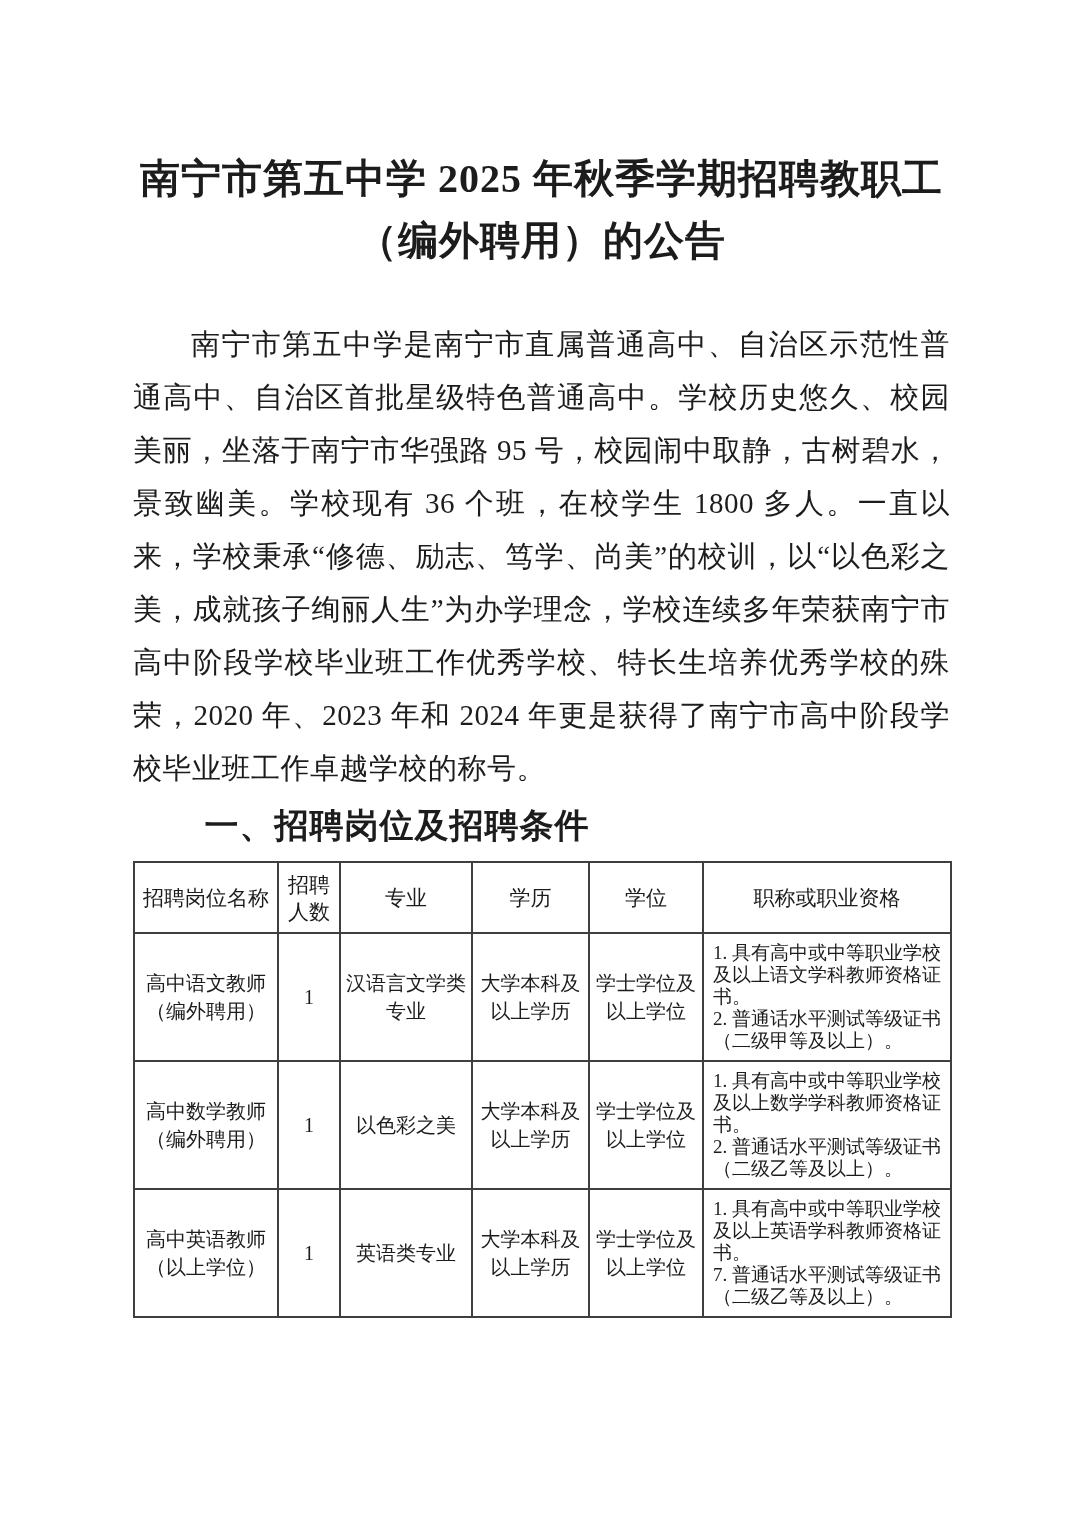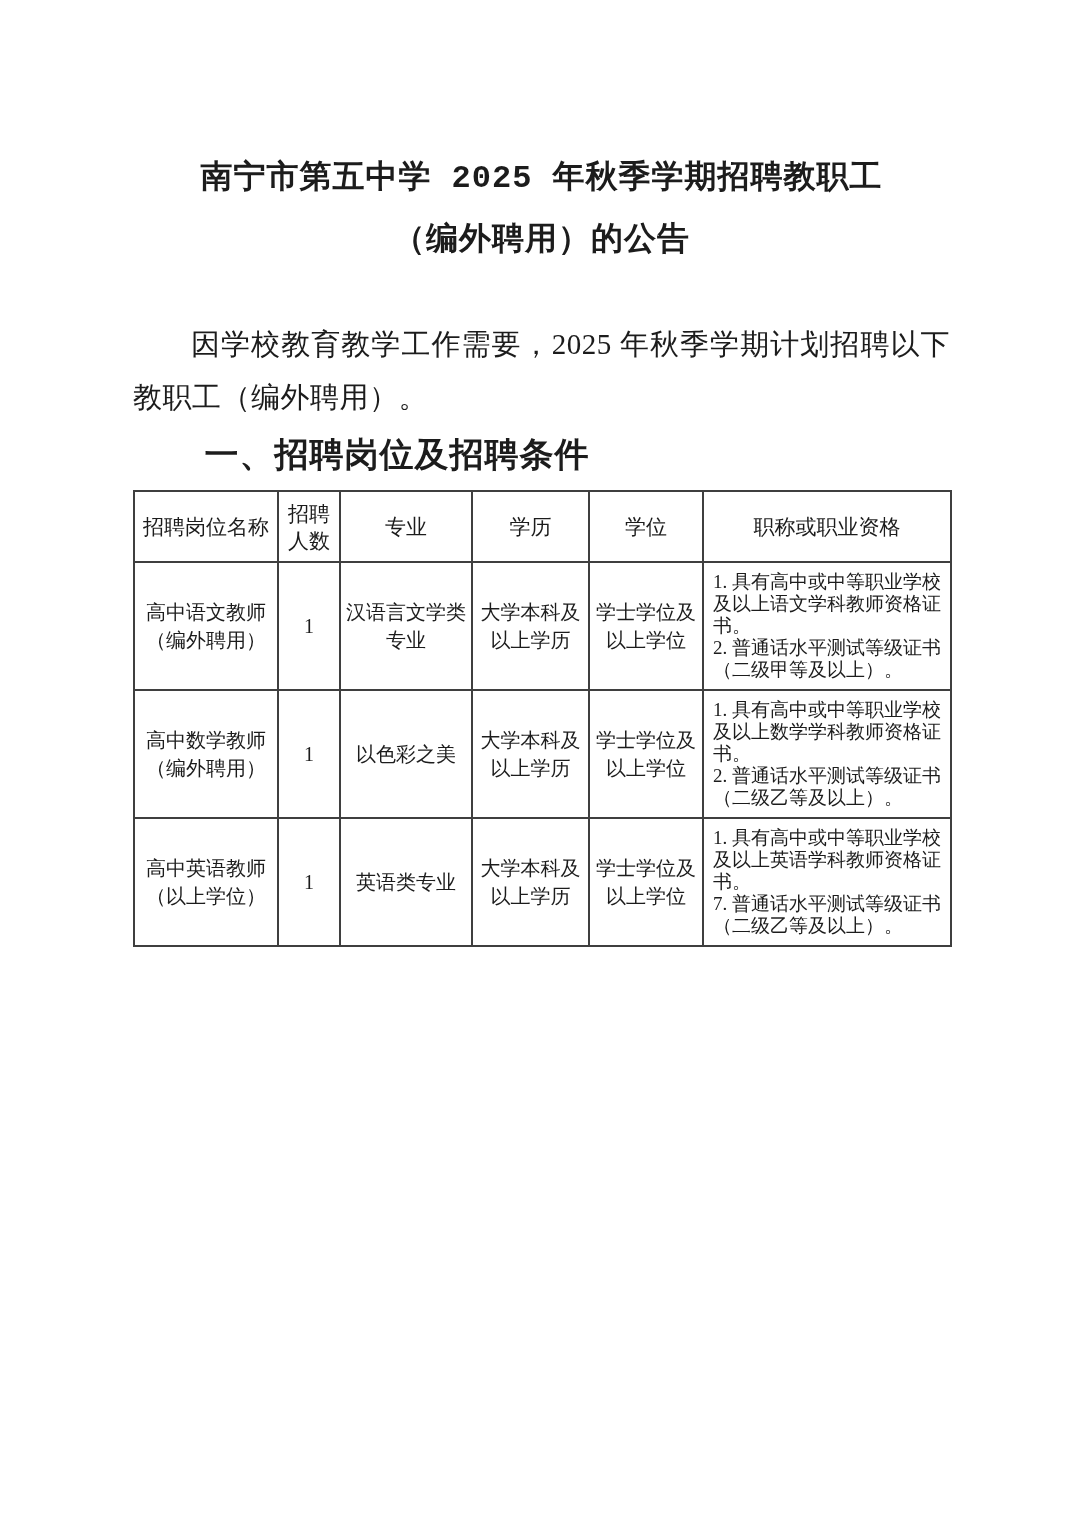--- a/index.html
+++ b/index.html
@@ -16,22 +16,22 @@
   .page {
     box-sizing: border-box;
     width: 1080px;
     height: 1527px;
     padding: 148px 130px 0 133px;
     overflow: hidden;
     background: #ffffff;
   }
   .doc-title {
     margin: 0 0 46px 0;
-    font-family: Liberation Mono, monospace;
-    font-size: 32px;
+    font-family: Liberation Serif, serif;
+    font-size: 40px;
     font-weight: bold;
     line-height: 62px;
     text-align: center;
     letter-spacing: 1px;
     white-space: pre-line;
   }
   .para {
     margin: 0;
     font-size: 29px;
     line-height: 53px;
@@ -89,22 +89,22 @@
   }
 </style>
 </head>
 <body>
 
 <div class="page">
 
   <h1 class="doc-title">南宁市第五中学 2025 年秋季学期招聘教职工
 （编外聘用）的公告</h1>
 
+  <p class="para">南宁市第五中学是南宁市直属普通高中、自治区示范性普通高中、自治区首批星级特色普通高中。学校历史悠久、校园美丽，坐落于南宁市华强路 95 号，校园闹中取静，古树碧水，景致幽美。学校现有 36 个班，在校学生 1800 多人。一直以来，学校秉承“修德、励志、笃学、尚美”的校训，以“以色彩之美，成就孩子绚丽人生”为办学理念，学校连续多年荣获南宁市高中阶段学校毕业班工作优秀学校、特长生培养优秀学校的殊荣，2020 年、2023 年和 2024 年更是获得了南宁市高中阶段学校毕业班工作卓越学校的称号。</p>
 
-  <p class="para">因学校教育教学工作需要，2025 年秋季学期计划招聘以下教职工（编外聘用）。</p>
 
   <h2 class="section-heading">一、招聘岗位及招聘条件</h2>
 
   <table class="recruit">
     <colgroup>
       <col style="width:144px">
       <col style="width:62px">
       <col style="width:132px">
       <col style="width:117px">
       <col style="width:114px">

